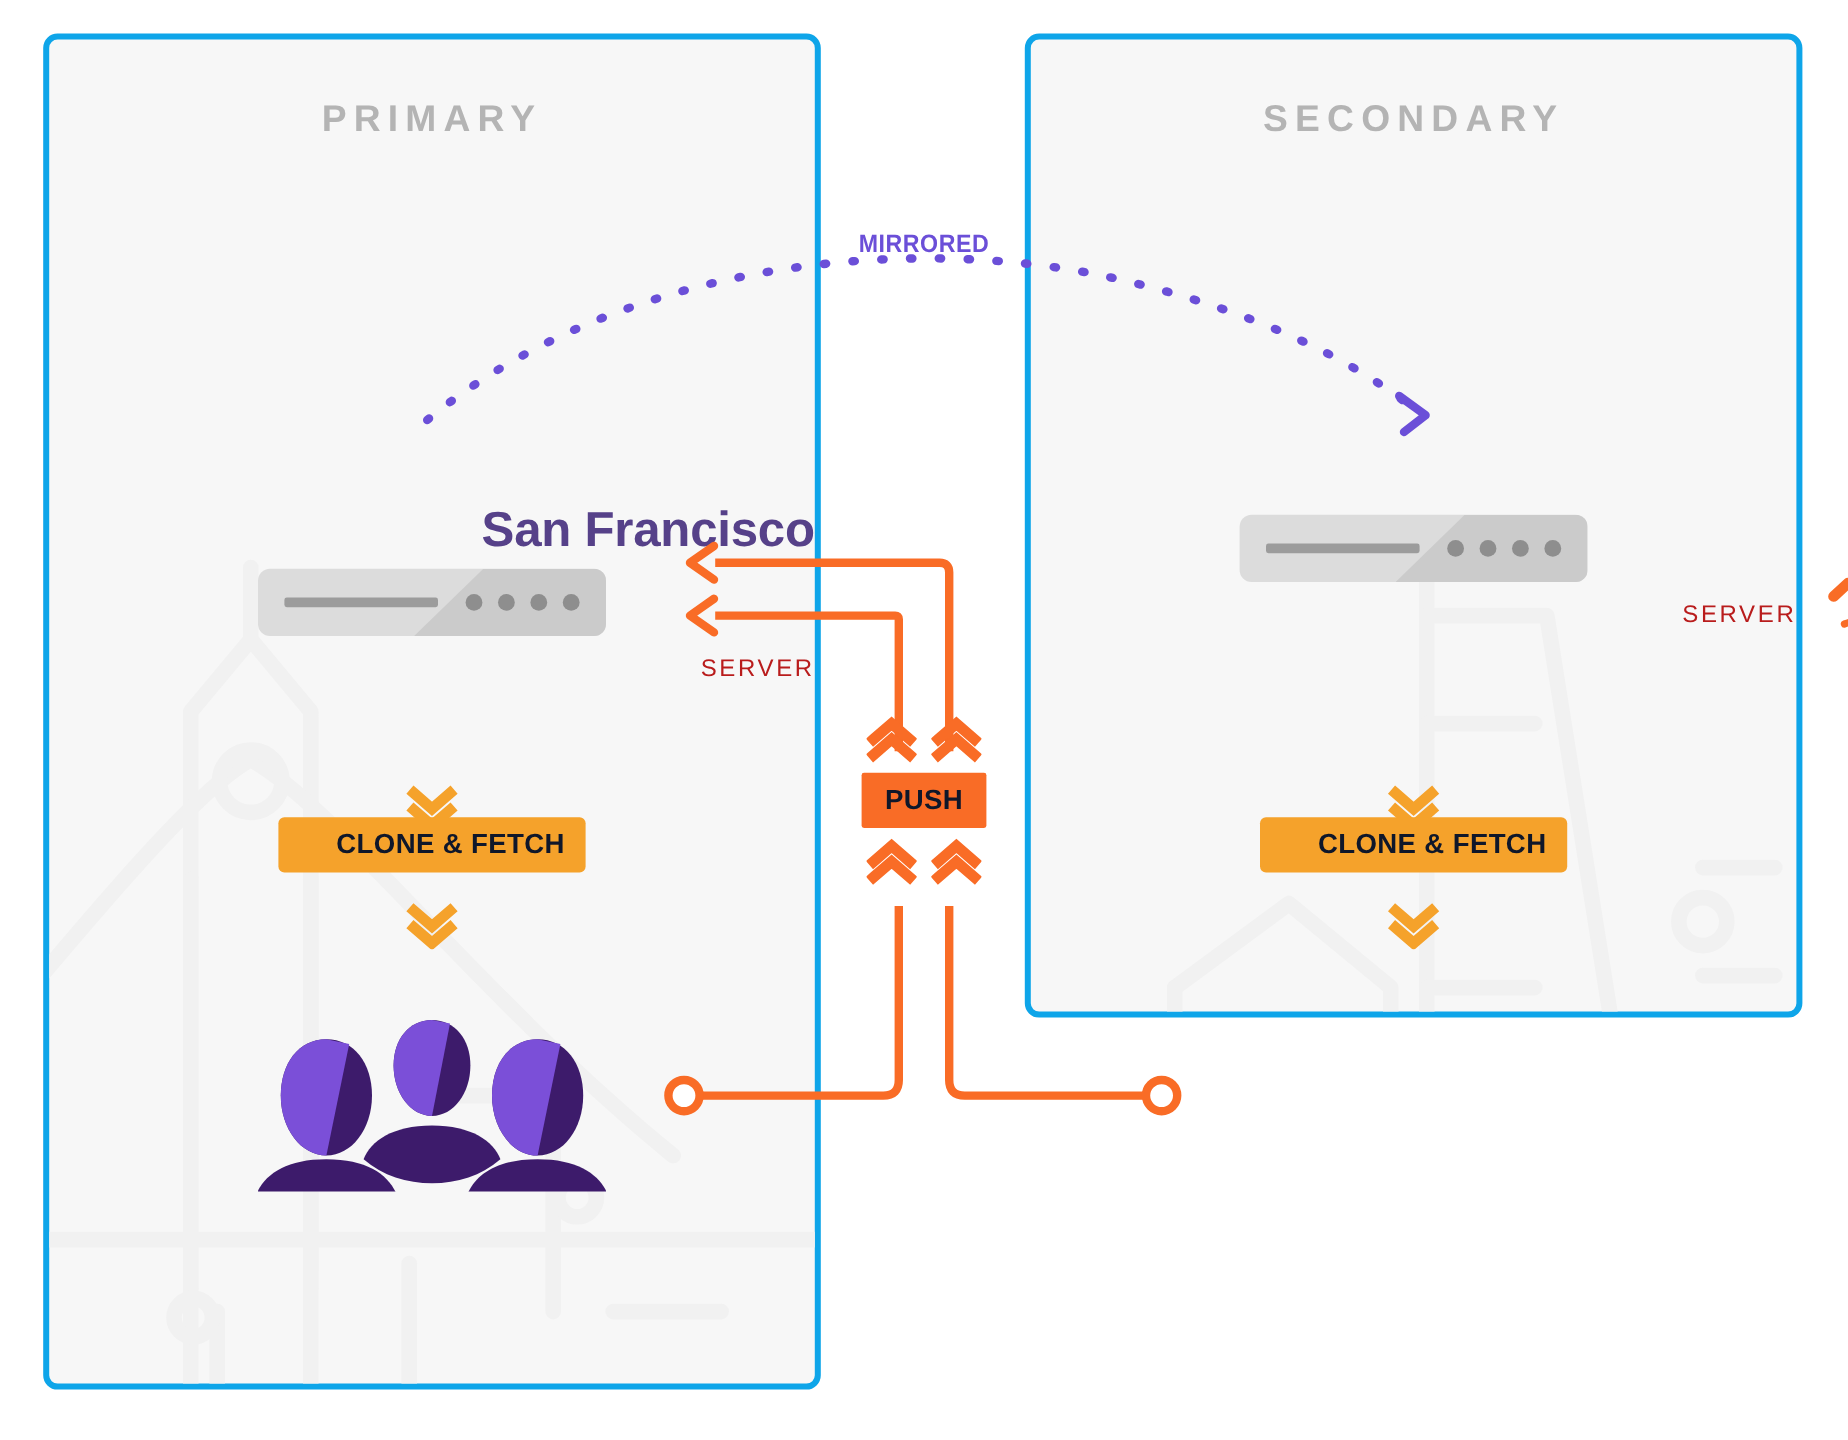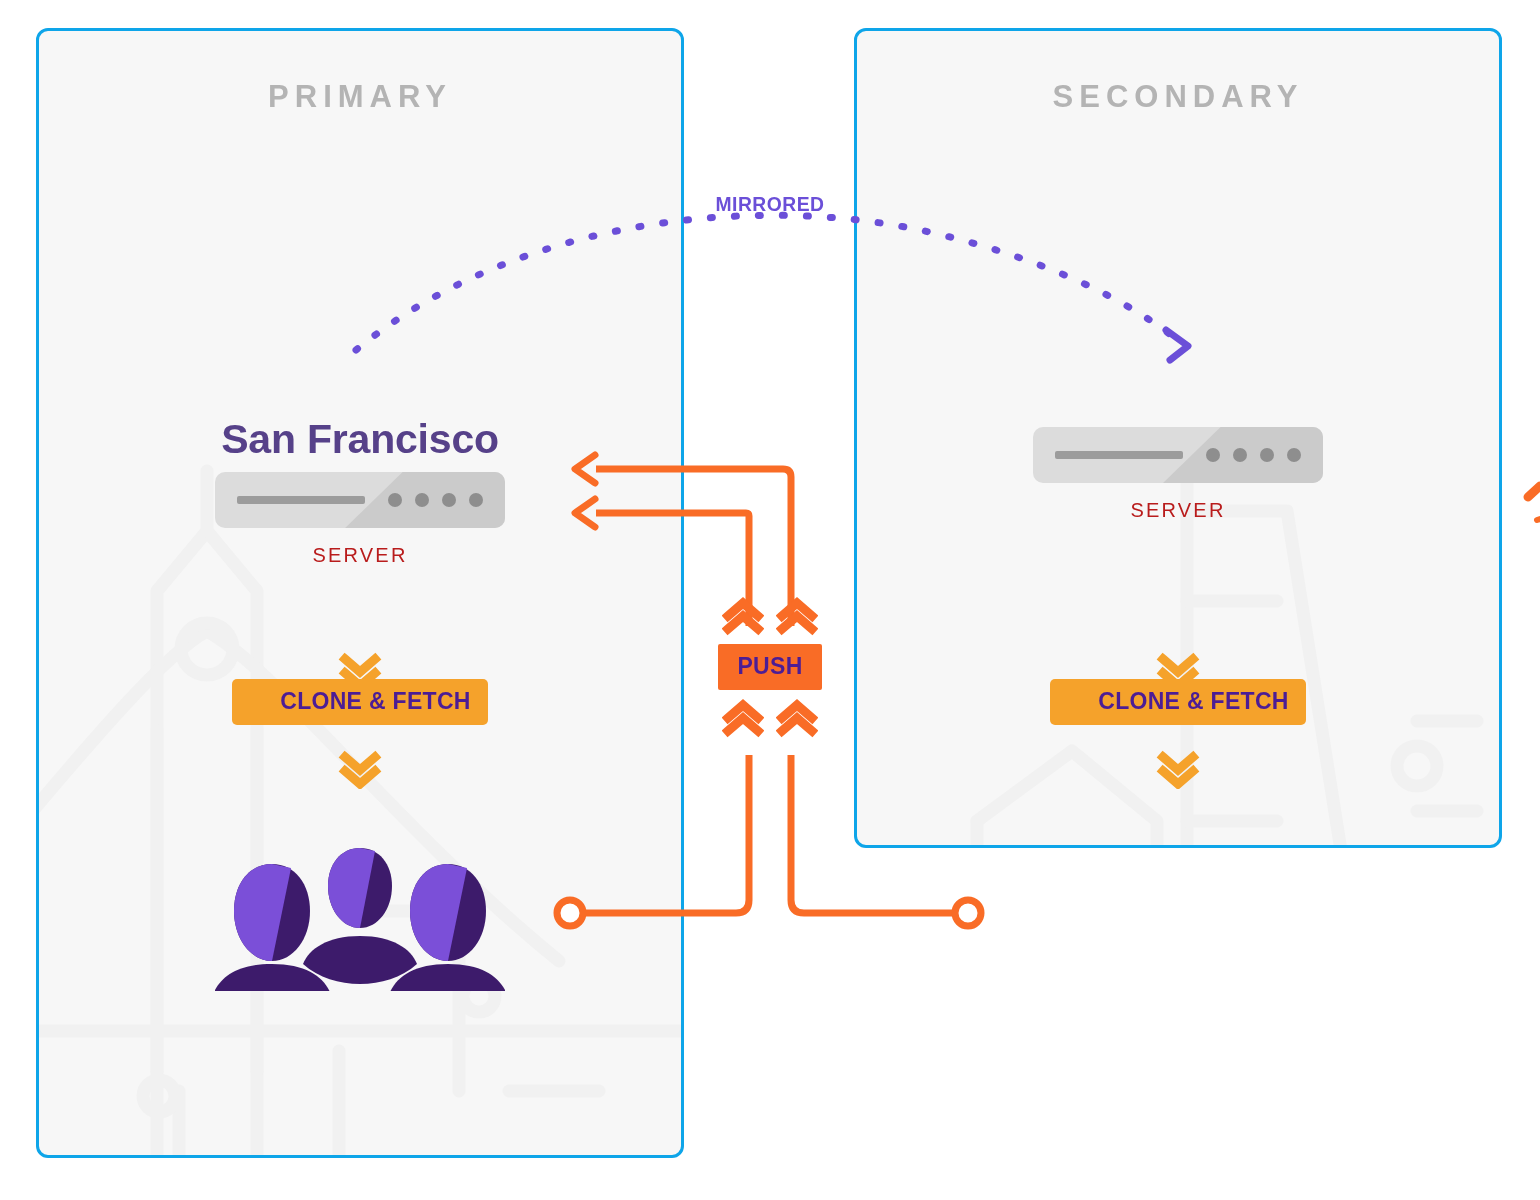--- a/index.html
+++ b/index.html
@@ -13,21 +13,21 @@
   }
   .stage {
     position: relative;
     width: 1540px; height: 1200px;
   }
 
   
   .panel {
     position: absolute;
     background: #F7F7F7;
-    border: 3px solid #0ea5e9;
+    border: 5px solid #0ea5e9;
     border-radius: 12px;
     overflow: hidden;
     box-sizing: border-box;
   }
   #panel-primary   { left: 36px;  top: 28px; width: 648px; height: 1130px; }
   #panel-secondary { left: 854px; top: 28px; width: 648px; height: 820px; }
 
   .panel-title {
     position: absolute;
     top: 48px; left: 0; width: 100%;
@@ -44,21 +44,21 @@
     position: absolute;
     left: 0; top: 0;
     width: 648px; height: 1130px;
     pointer-events: none;
   }
 
   
   .node {
     position: absolute;
     left: 0; width: 100%;
-    text-align: center;
+    text-align: right;
   }
   .city-name {
     font-size: 41px;
     font-weight: bold;
     color: #564189;
     letter-spacing: -0.2px;
     line-height: 1.1;
   }
 
   .server-icon {
@@ -107,21 +107,21 @@
     width: 100%;
     display: flex;
     justify-content: center;
   }
 
   
   .pill {
     display: inline-block;
     font-size: 23px;
     font-weight: bold;
-    color: #4c1d95;
+    color: #0f172a;
     letter-spacing: 0.3px;
     padding: 9px 17px 10px;
     border-radius: 5px;
   }
   .pill.amber  { background: #F5A22B; padding-left: 48px; }
   .pill.orange { background: #F96C26; border-radius: 2px; padding: 9px 19px 10px; }
 
   
   .people {
     width: 290px; height: 160px;

